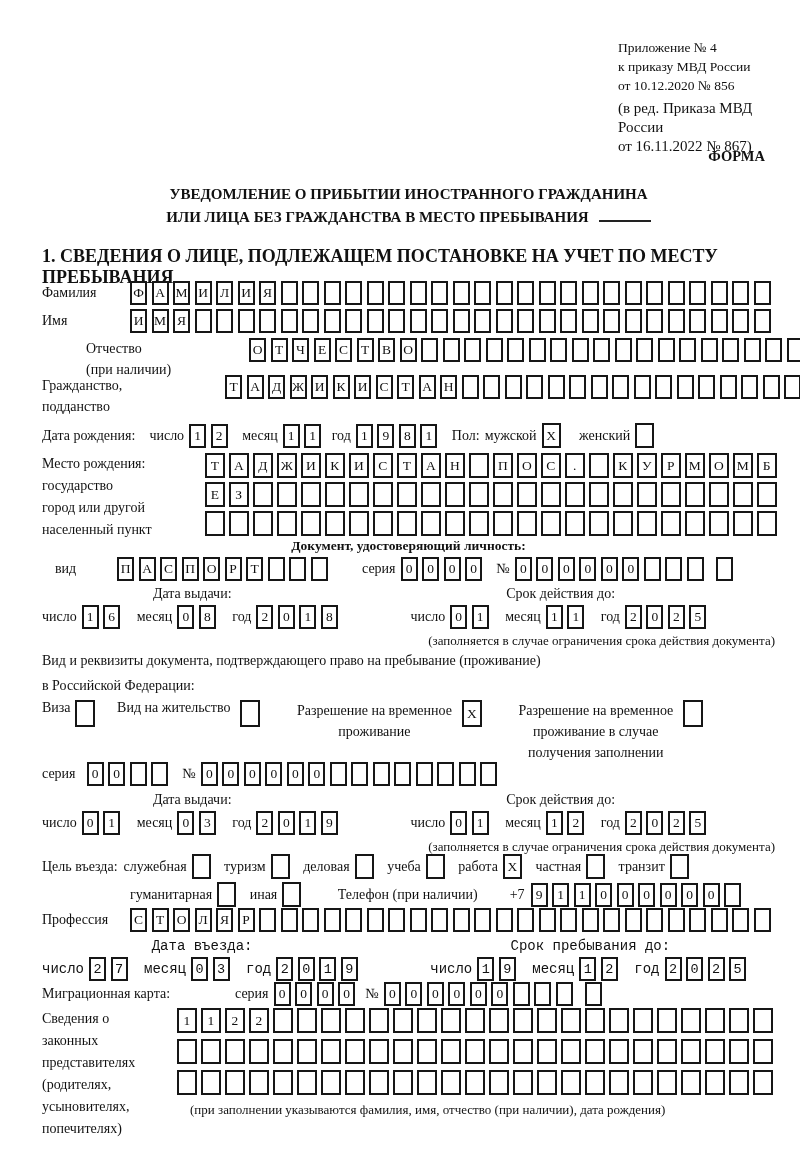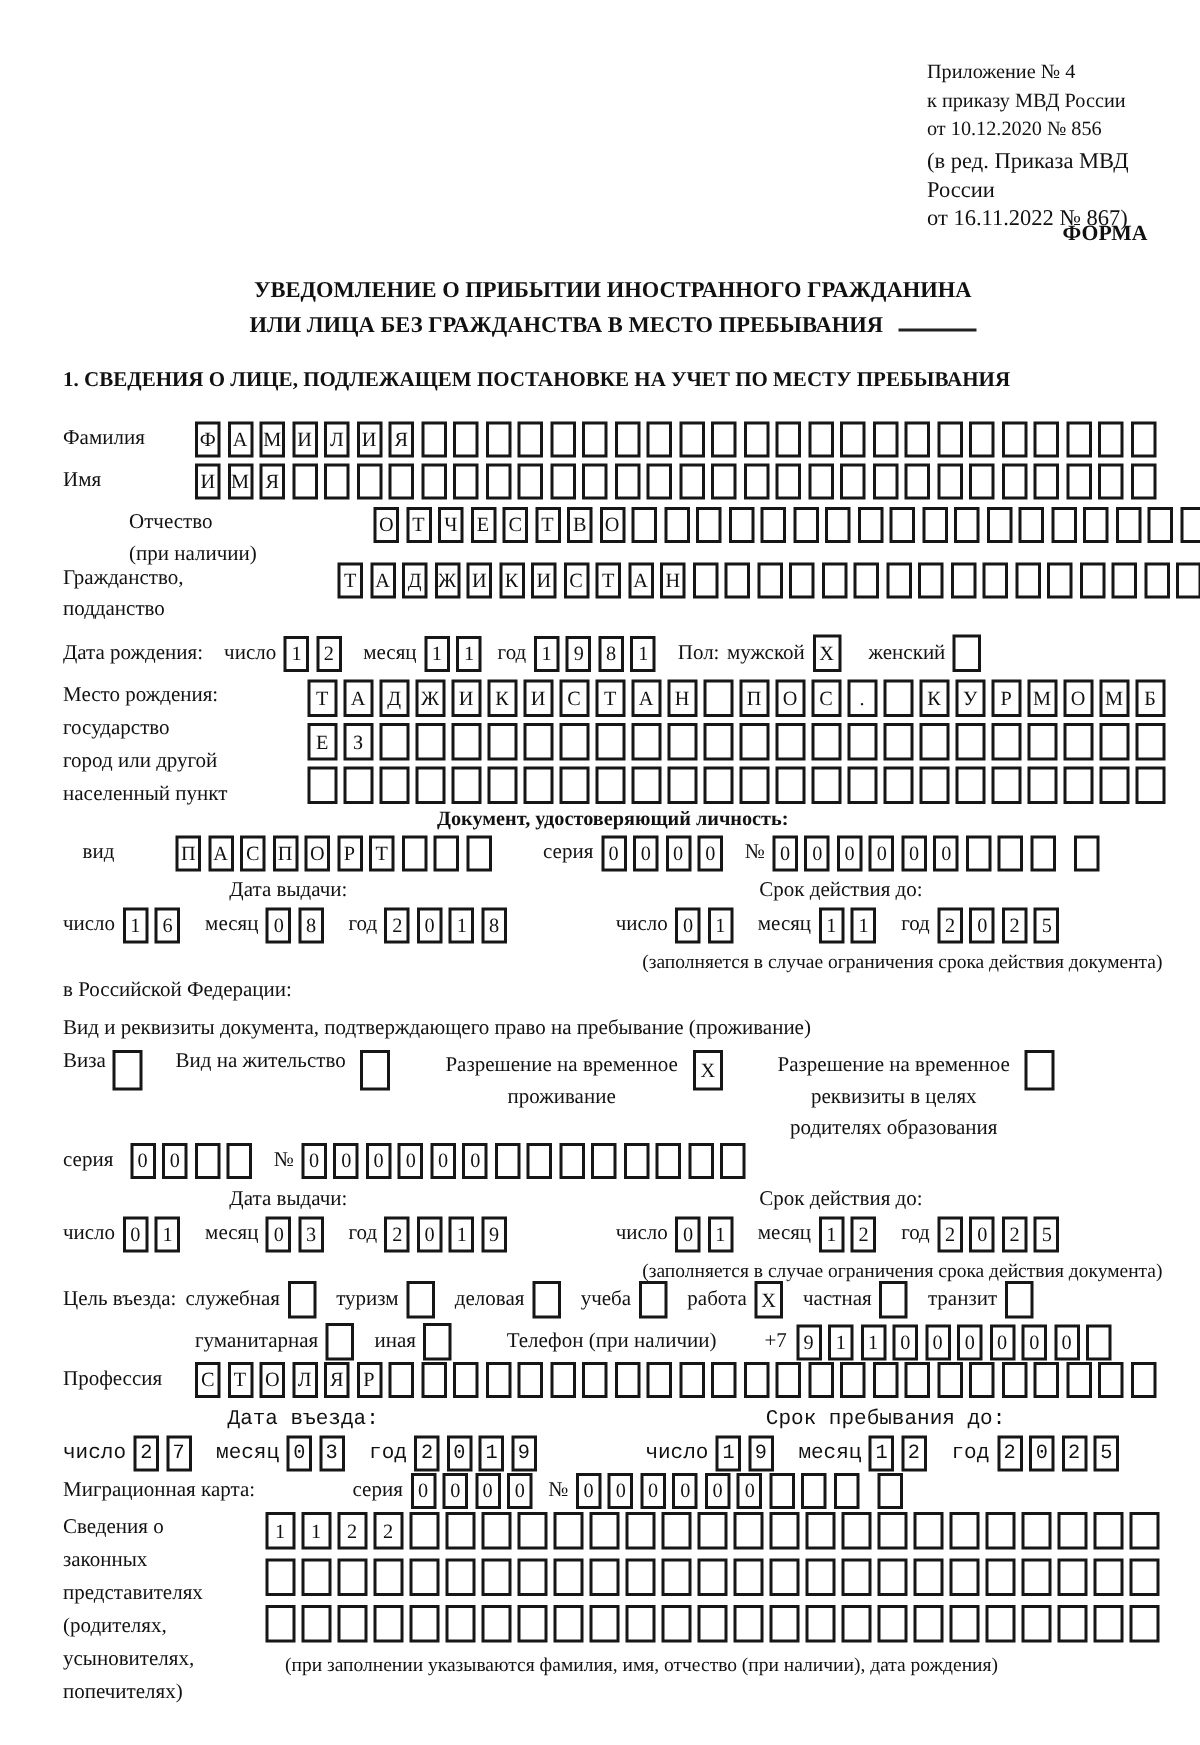--- a/index.html
+++ b/index.html
@@ -19,21 +19,21 @@
   .cb .cell{width:19px;height:25px;}
   .cb-lg .cell{width:20px;height:27px;}
   .cell.gap{margin-left:8px;}
   .boxrows .boxes{margin-bottom:4px;}
   .hdr{left:618px;right:auto;top:38px;font-size:13.5px;line-height:19px;}
   .hdr .small{font-size:15px;}
   .hdr .gap-top{margin-top:4px;}
   .forma{top:148px;text-align:right;font-weight:bold;font-size:14.5px;right:35px;}
   .title{top:183px;text-align:center;font-weight:bold;font-size:15px;line-height:23px;}
   .blankline{display:inline-block;width:52px;height:13px;border-bottom:2px solid #222;margin-left:10px;}
-  .sec{top:246px;font-weight:bold;font-size:14px;}
+  .sec{top:246px;font-weight:bold;font-size:18px;}
   .center-bold{text-align:center;font-weight:bold;font-size:13.5px;}
   .dlbl{font-size:14px;flex:none;margin-right:5px;}
   .ml6{margin-left:6px;} .ml10{margin-left:10px;} .ml14{margin-left:14px;} .ml18{margin-left:18px;}
   .ml24{margin-left:32px;} .ml30{margin-left:30px;} .ml38{margin-left:38px;} .ml88{margin-left:88px;}
   .datepair{display:block;}
   .pairrow{display:flex;align-items:flex-start;}
   .dategroup{display:flex;flex-direction:column;flex:none;}
   .dhead{text-align:center;font-size:14px;margin-bottom:3px;}
   .dfields{display:flex;align-items:center;}
   .dfields .boxes{margin-right:12px;}
@@ -418,22 +418,22 @@
               <span class="cell">2</span>
               <span class="cell">5</span>
             </div>
         </div>
       </div>
     </div>
     <div class="dnote">(заполняется в случае ограничения срока действия документа)</div>
   </div>
 
   <div class="abs" style="top:648px;">
+    <div class="textline">Вид и реквизиты документа, подтверждающего право на пребывание (проживание)</div>
     <div class="textline">в Российской Федерации:</div>
-    <div class="textline">Вид и реквизиты документа, подтверждающего право на пребывание (проживание)</div>
   </div>
 
   <div class="abs permit" style="top:700px;">
     <div class="permit-item">
       <span class="lbl">Виза</span>
       <div class="boxes cb-lg" style="margin-left:4px;">
           <span class="cell"></span>
         </div>
     </div>
     <div class="permit-item ml18">
@@ -447,22 +447,22 @@
         <div>Разрешение на временное</div>
         <div>проживание</div>
       </div>
       <div class="boxes cb-lg">
           <span class="cell">X</span>
         </div>
     </div>
     <div class="permit-item ml24">
       <div class="permit-label">
         <div>Разрешение на временное</div>
-        <div>реквизиты в целях</div>
-        <div>родителях образования</div>
+        <div>проживание в случае</div>
+        <div>получения заполнении</div>
       </div>
       <div class="boxes cb-lg">
           <span class="cell"></span>
         </div>
     </div>
   </div>
 
   <div class="abs row" style="top:762px;">
     <span class="dlbl">серия</span>
     <div class="boxes ml6">

